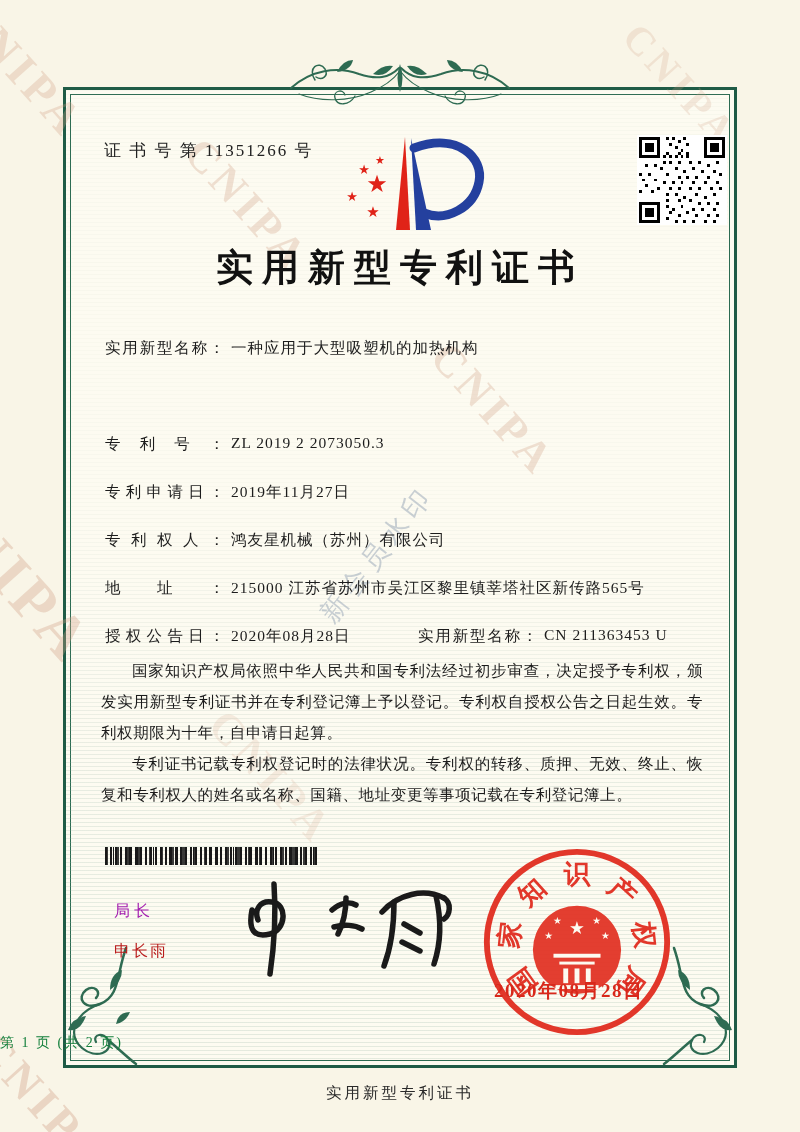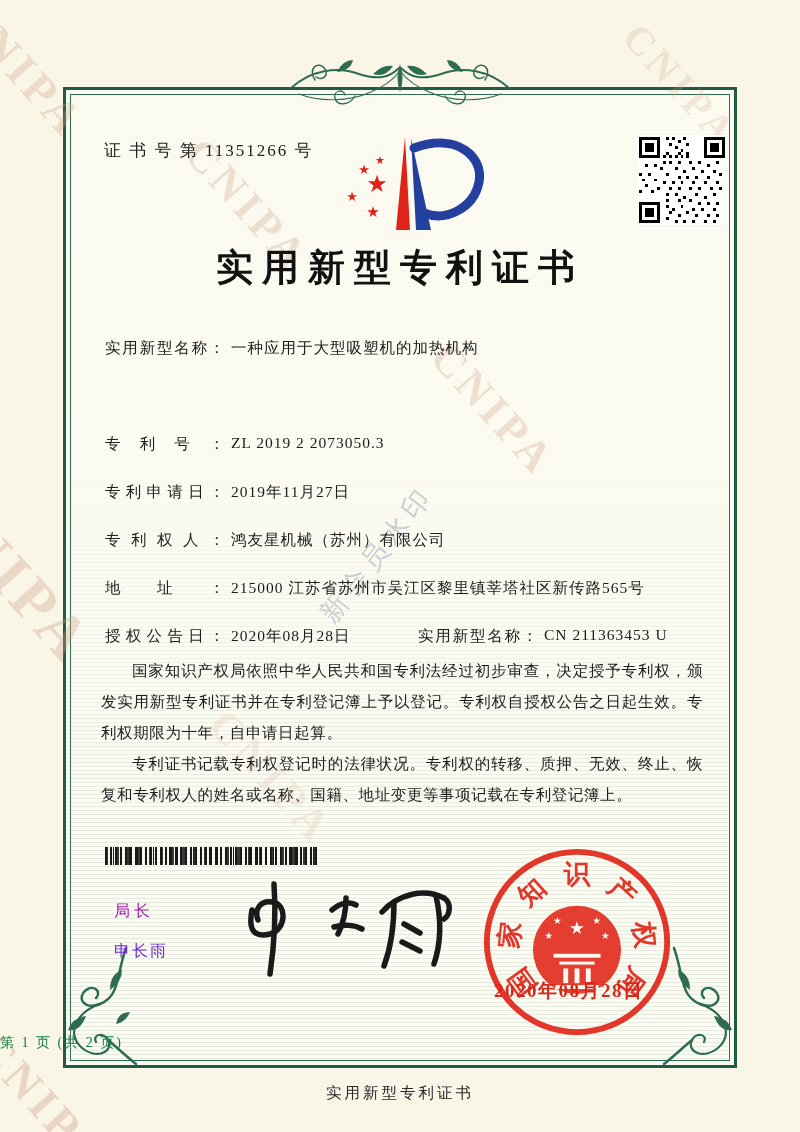--- a/index.html
+++ b/index.html
@@ -43,21 +43,21 @@
       text-align:justify;color:#1c1c1c;z-index:2;}
   .body-text p{margin:0;text-indent:2em;letter-spacing:.6px;}
   
   .barcode{position:absolute;left:105px;top:847px;width:214px;height:18px;z-index:2;
       background:
         repeating-linear-gradient(90deg,#181818 0 2px,transparent 2px 5px),
         repeating-linear-gradient(90deg,#181818 0 1px,transparent 1px 8px),
         repeating-linear-gradient(90deg,rgba(24,24,24,.85) 0 3px,transparent 3px 11px);}
   
   .sig-title{position:absolute;left:114px;top:901px;font-size:16px;letter-spacing:4px;color:#a21caf;z-index:2;}
-  .sig-name{position:absolute;left:114px;top:941px;font-size:16px;letter-spacing:2px;color:#6d28d9;z-index:2;}
+  .sig-name{position:absolute;left:114px;top:941px;font-size:16px;letter-spacing:2px;color:#b91c1c;z-index:2;}
   .sig-script{position:absolute;left:228px;top:872px;z-index:2;}
   
   .seal{position:absolute;left:479px;top:844px;z-index:3;opacity:.93;}
   .seal-date{position:absolute;left:494px;top:978px;font-size:19px;font-weight:bold;color:#d8281b;
       letter-spacing:1.5px;z-index:4;}
   
   .page-num{position:absolute;left:0;top:1034px;width:100%;text-align:left;font-size:14px;
       letter-spacing:2px;color:#15803d;z-index:2;}
   .continuation{position:absolute;left:0;top:1083px;width:100%;text-align:center;font-size:15.5px;
       letter-spacing:3px;color:#2a2a2a;z-index:2;}

